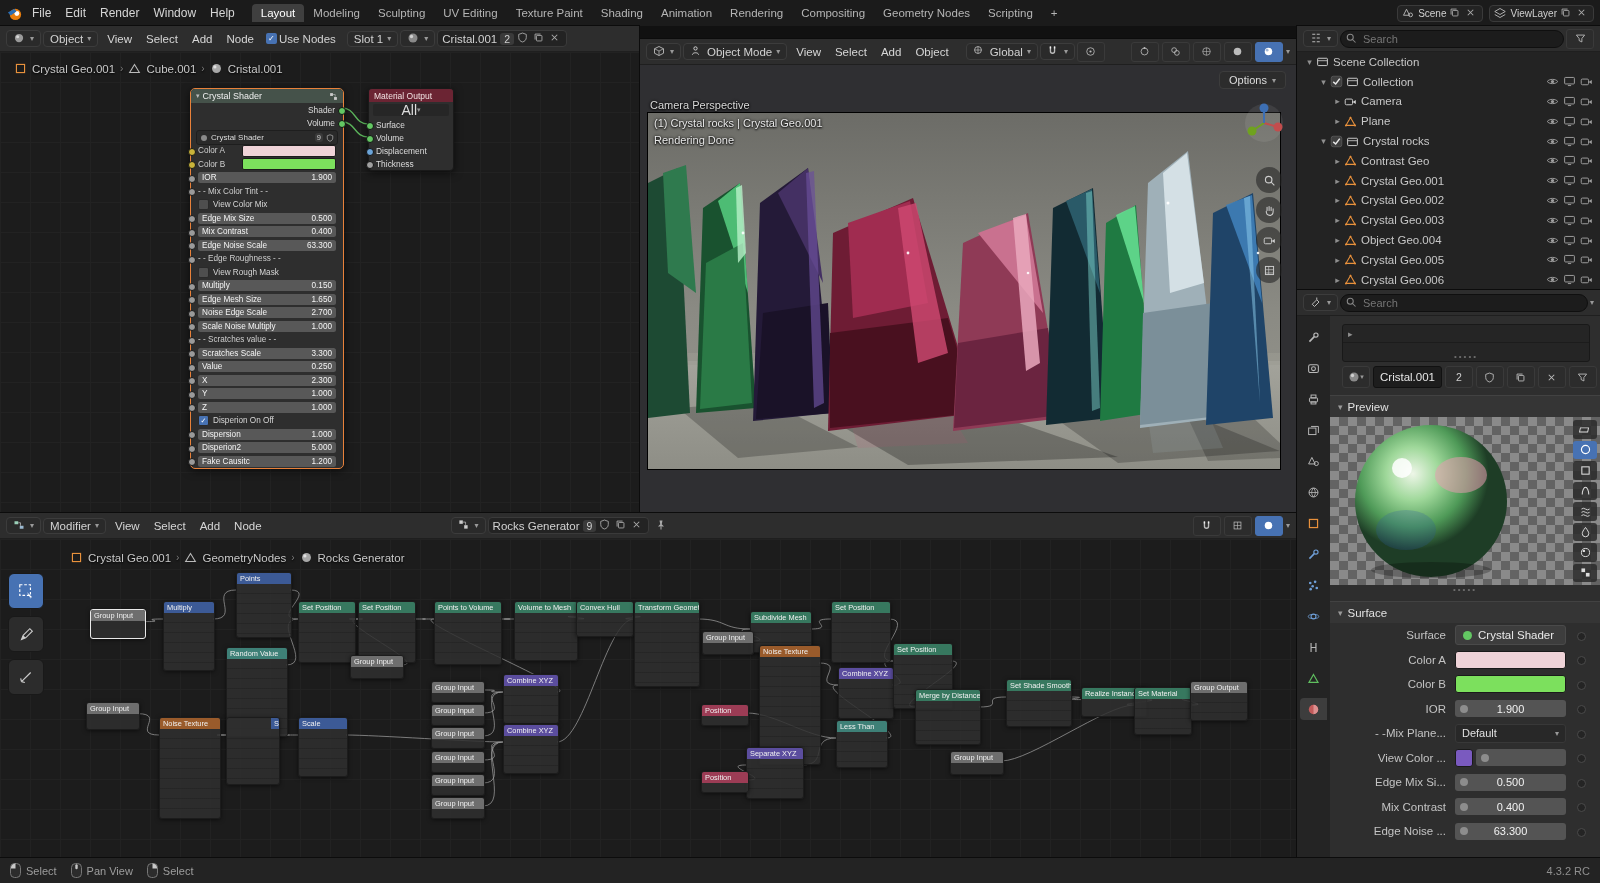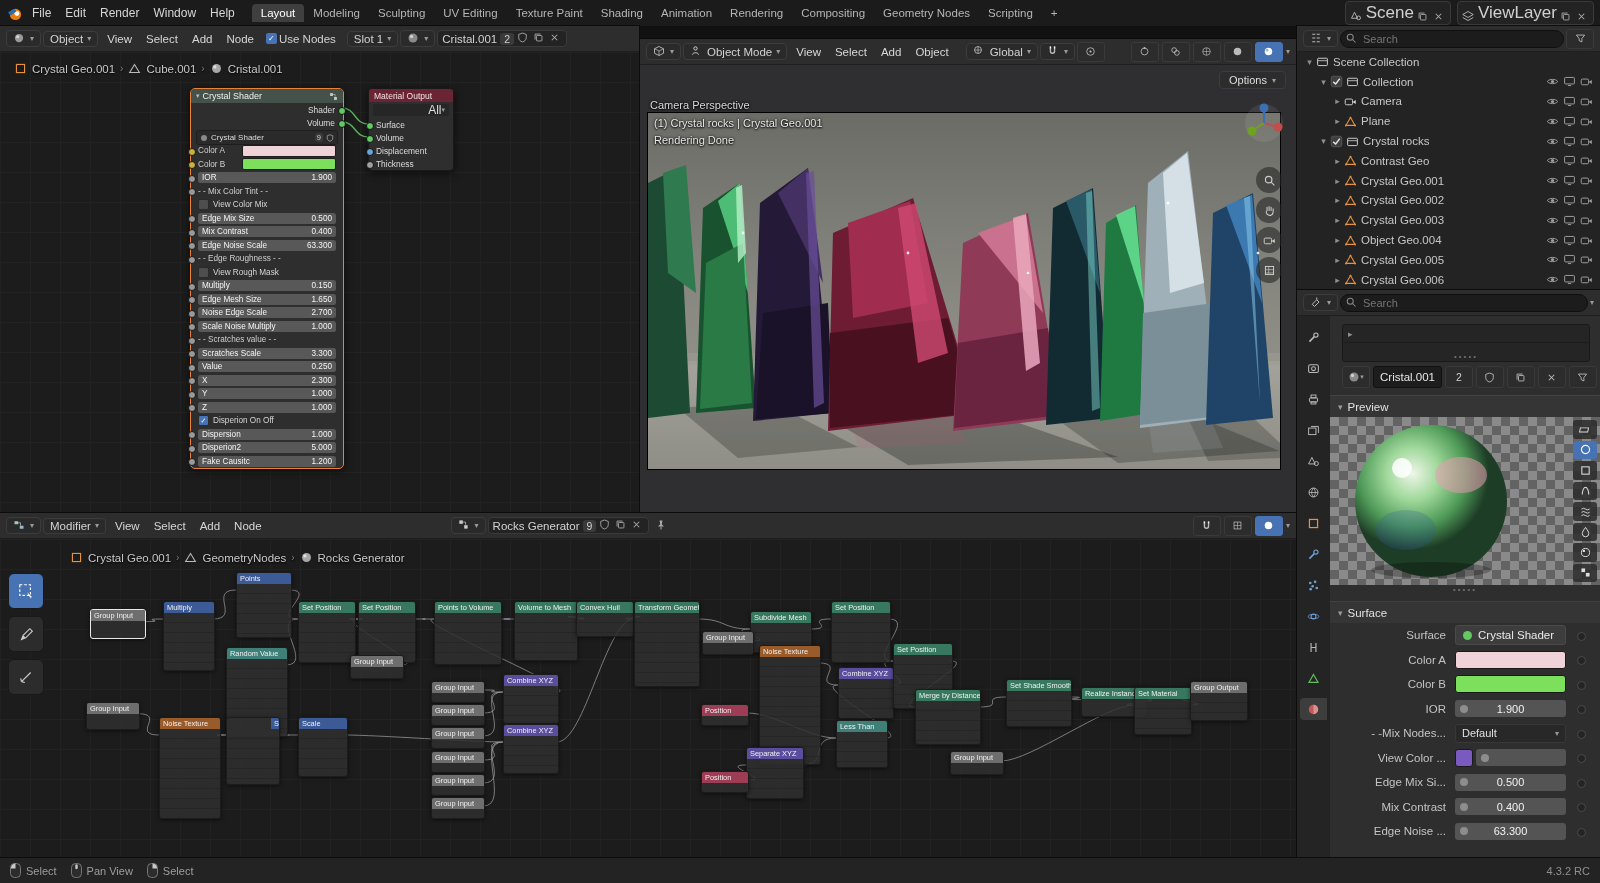--- a/index.html
+++ b/index.html
@@ -14,21 +14,21 @@
   .chip{display:flex;align-items:center;gap:3px;background:#232323;border:1px solid #3a3a3a;border-radius:4px;padding:1px 4px;}
   .badge{background:#3a3a3a;border-radius:3px;padding:0 4px;font-size:10.5px;color:#cfcfcf;}
   .ic{width:13px;height:13px;display:inline-block;vertical-align:middle;}
   .tgl{display:flex;align-items:center;gap:2px;padding:1px 3px;border-radius:3px;}
   
   #topbar{position:absolute;left:0;top:0;width:1600px;height:26px;background:#1b1b1b;display:flex;align-items:center;
           padding:0 6px;gap:2px;box-sizing:border-box;font-size:12px;}
   .wtabs{display:flex;align-items:center;margin-left:8px;height:100%;}
   .wtab{padding:3px 9px;font-size:11.5px;color:#b5b5b5;border-radius:4px 4px 0 0;}
   .wtab.active{background:#3f3f3f;color:#fff;}
-  #topbar-right{margin-left:auto;display:flex;gap:6px;align-items:center;font-size:17px;}
+  #topbar-right{margin-left:auto;display:flex;gap:6px;align-items:center;font-size:10px;}
   
   .node-canvas{position:absolute;left:0;right:0;top:26px;bottom:0;background-color:#1c1c1c;overflow:hidden;
     background-image:linear-gradient(#222 1px,transparent 1px),linear-gradient(90deg,#222 1px,transparent 1px);
     background-size:30px 30px;}
   .crumb{position:absolute;display:flex;align-items:center;gap:5px;font-size:11.5px;color:#c9c9c9;text-shadow:0 1px 2px #000;}
   .crumb .sep{color:#7f7f7f;font-size:10px;}
   
   #crystal-node{position:absolute;left:190px;top:36px;width:152px;background:#2e2e2e;border:1px solid #e8813a;
       border-radius:5px;box-shadow:0 2px 8px #0009;}
   #crystal-node .nhdr{height:14px;background:#45524a;border-radius:4px 4px 0 0;display:flex;align-items:center;
@@ -52,21 +52,21 @@
   .srow .cbox{width:9px;height:9px;border-radius:2px;background:#4e4e4e;border:1px solid #2a2a2a;margin-right:4px;
       display:flex;align-items:center;justify-content:center;font-size:7px;color:#fff;}
   .srow .cbox.on{background:#4772b3;}
   .srow .cklabel{font-size:8.2px;color:#d6d6d6;}
   
   #output-node{position:absolute;left:368px;top:36px;width:84px;background:#2e2e2e;border:1px solid #191919;
       border-radius:4px;box-shadow:0 2px 8px #0009;}
   #output-node .nhdr{height:13px;background:#6b2433;border-radius:3px 3px 0 0;display:flex;align-items:center;
       padding:0 5px;font-size:8.5px;color:#f0e0e0;}
   #output-node .allrow{margin:2px 4px;height:12px;background:#262626;border-radius:2px;display:flex;align-items:center;
-      justify-content:flex-end;padding:0 4px;font-size:12px;color:#ddd;}
+      justify-content:center;padding:0 4px;font-size:14px;color:#ddd;}
   #output-node .allrow::after{content:"▾";font-size:7px;color:#999;}
   .irow{height:13px;display:flex;align-items:center;padding:0 7px;font-size:8.4px;position:relative;color:#ddd;}
   .irow .idot{position:absolute;left:-3px;top:50%;margin-top:-3px;width:6px;height:6px;border-radius:50%;border:1px solid #111;}
   
   #viewport{background:#313134;margin-top:13px;}
   #vp-body{position:absolute;left:0;right:0;top:26px;bottom:0;background:#2f2f32;}
   #render{position:absolute;left:8px;top:48px;width:632px;height:356px;outline:1px solid #000;}
   .vp-text{position:absolute;font-size:11px;color:#e8e8e8;text-shadow:0 1px 2px #000,0 0 3px #000;}
   #options-btn{position:absolute;right:10px;top:6px;background:#2b2b2bd9;border:1px solid #3c3c3c;border-radius:4px;
       padding:2px 9px;font-size:11px;color:#ddd;display:flex;gap:5px;align-items:center;}
@@ -1248,21 +1248,21 @@
             </div>
             <div class="prow">
               <span class="plabel">IOR</span>
               <div class="pwidget">
                 <div class="numfield">
                   <span>1.900</span>
                 </div>
               </div>
             </div>
             <div class="prow">
-              <span class="plabel">- -Mix Nodes...</span>
+              <span class="plabel">- -Mix Plane...</span>
               <div class="pwidget">
                 <div class="menufield">
                   <span>Default</span>
                 </div>
               </div>
             </div>
             <div class="prow">
               <span class="plabel">View Color ...</span>
               <div class="pwidget">
                 <div class="minisw" style="background:#7a5abf"></div>

